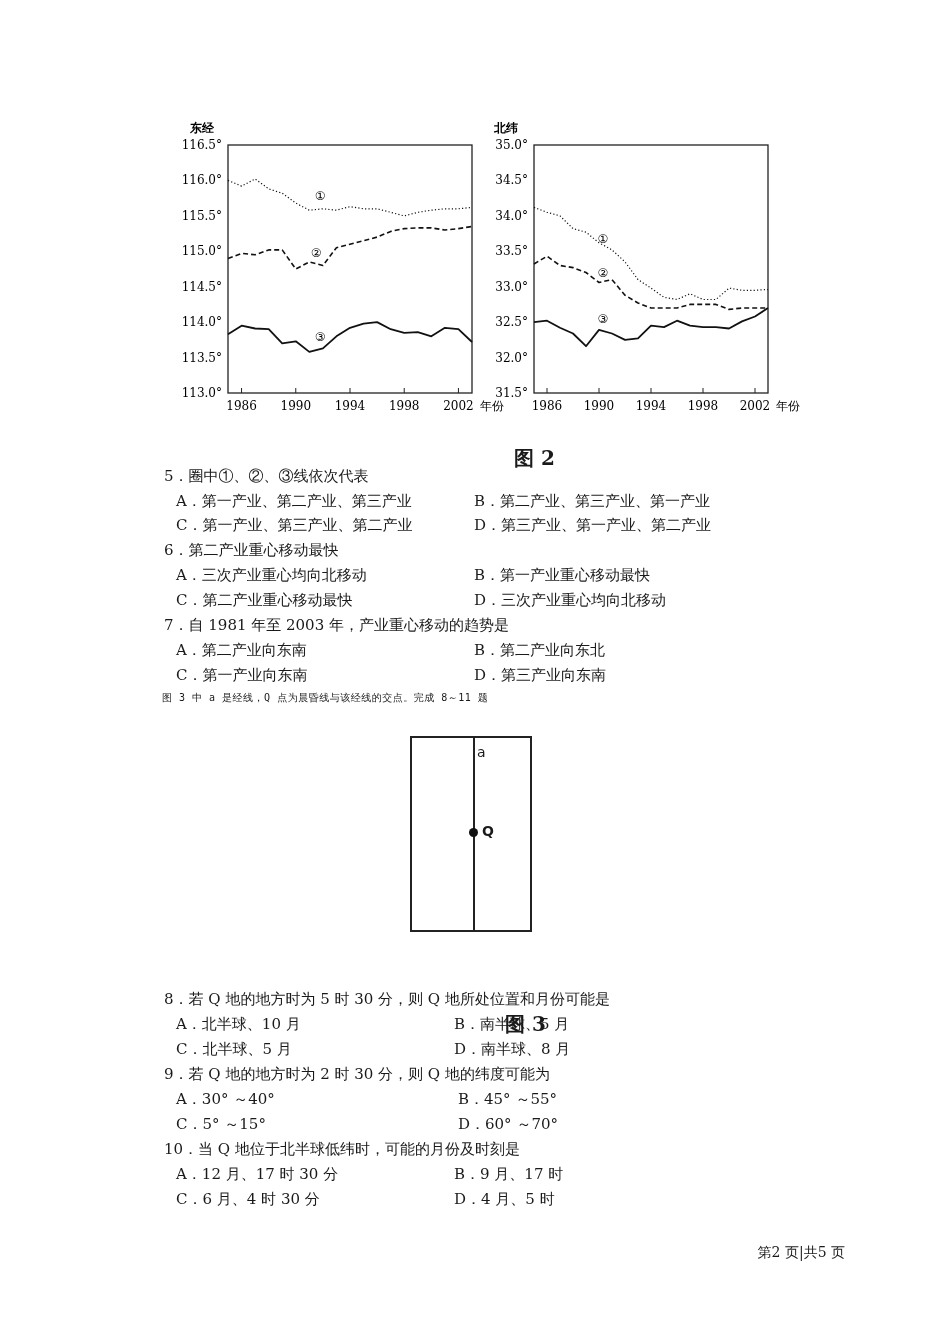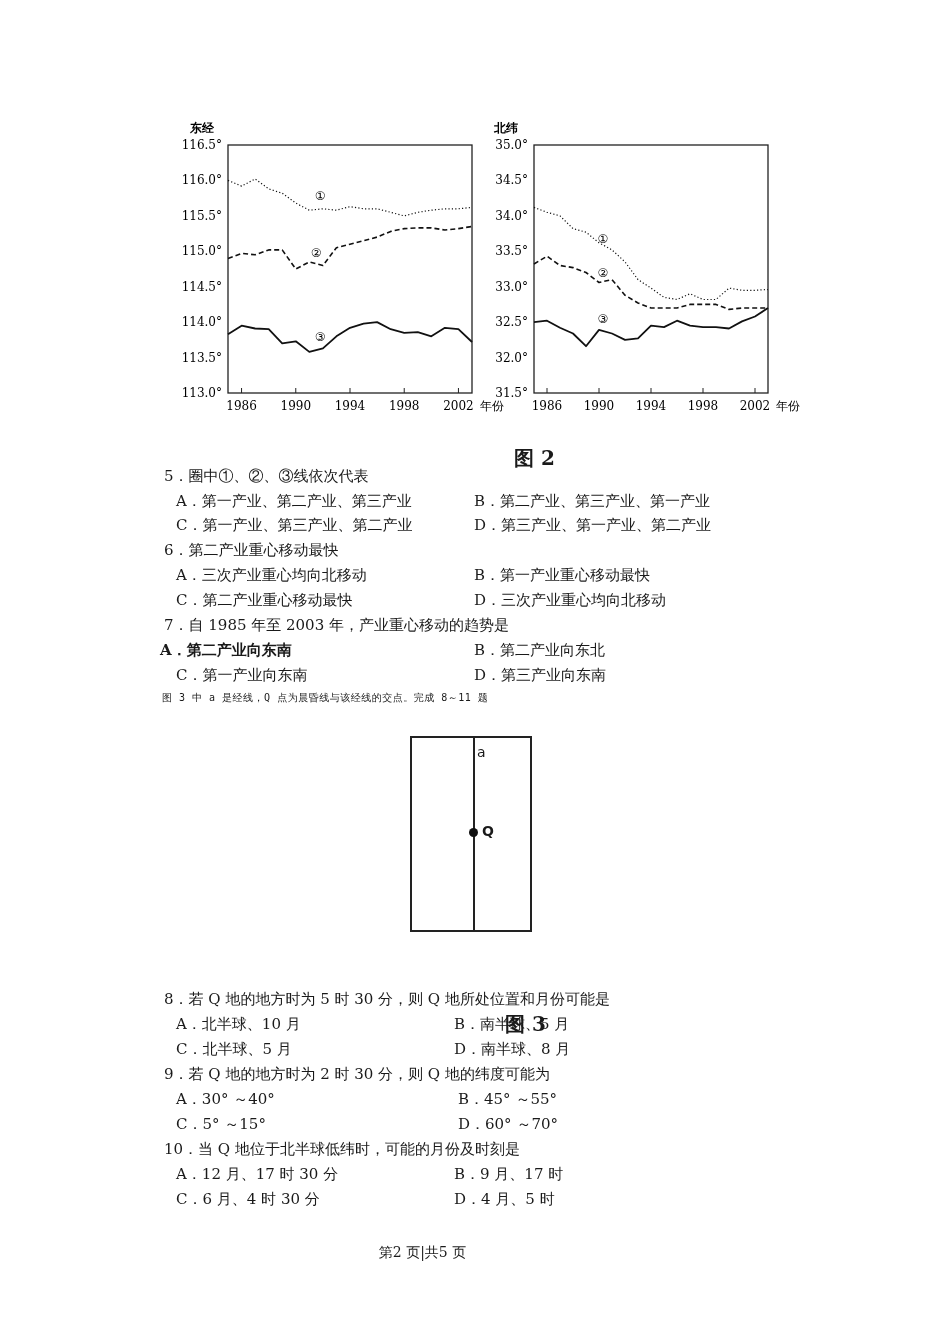--- a/index.html
+++ b/index.html
@@ -5,21 +5,21 @@
   html, body { margin: 0; padding: 0; background: #ffffff; }
   body { width: 950px; height: 1344px; position: relative; overflow: hidden;
          font-family: "DejaVu Serif", "Liberation Serif", serif; color: #1a1a1a; }
   .chart { position: absolute; }
   .chart svg { display: block; }
   .fig-caption { position: absolute; font-weight: bold; font-size: 20px; margin-left: 48px; }
   .q { position: absolute; left: 145px; font-size: 15px; white-space: nowrap; margin-left: 19px; }
   .opt { position: absolute; font-size: 15px; white-space: nowrap; }
   .intro { position: absolute; left: 162px; font-size: 10px; white-space: nowrap;
            font-family: "DejaVu Sans Mono", "Liberation Mono", monospace; letter-spacing: 0.5px; }
-  .footer { position: absolute; left: 0; width: 845px; text-align: center; top: 1244px; font-size: 14px; }
+  .footer { position: absolute; left: 0; width: 845px; text-align: right; top: 1244px; font-size: 14px; }
   .fig3 { position: absolute; left: 410px; top: 736px; width: 122px; height: 196px;
           border: 2px solid #222; box-sizing: border-box; }
   .fig3 .meridian { position: absolute; left: 61px; top: 0; bottom: 0; width: 1.5px; background: #222; }
   .fig3 .dot { position: absolute; left: 57px; top: 90px; width: 9px; height: 9px; border-radius: 50%; background: #111; }
   .fig3 .lbl { position: absolute; font-family: "DejaVu Sans", "Liberation Sans", sans-serif; font-size: 14px; }
 </style>
 </head>
 <body>
 
 <div class="chart" style="left:150px; top:112px;margin-left:24px;">
@@ -97,23 +97,23 @@
 
 <div class="q" style="top:541px;">
   <span>6．</span><span>第二产业重心移动最快</span>
 </div>
 <div class="opt" style="left:176px; top:566px;"><span>A．</span><span>三次产业重心均向北移动</span></div>
 <div class="opt" style="left:474px; top:566px;"><span>B．</span><span>第一产业重心移动最快</span></div>
 <div class="opt" style="left:176px; top:591px;"><span>C．</span><span>第二产业重心移动最快</span></div>
 <div class="opt" style="left:474px; top:591px;"><span>D．</span><span>三次产业重心均向北移动</span></div>
 
 <div class="q" style="top:616px;">
-  <span>7．</span><span>自 1985 年至 2003 年，产业重心移动的趋势是</span>
+  <span>7．</span><span>自 1981 年至 2003 年，产业重心移动的趋势是</span>
 </div>
-<div class="opt" style="left:160px; top:641px;font-weight:bold;"><span>A．</span><span>第二产业向东南</span></div>
+<div class="opt" style="left:176px; top:641px;"><span>A．</span><span>第二产业向东南</span></div>
 <div class="opt" style="left:474px; top:641px;"><span>B．</span><span>第二产业向东北</span></div>
 <div class="opt" style="left:176px; top:666px;"><span>C．</span><span>第一产业向东南</span></div>
 <div class="opt" style="left:474px; top:666px;"><span>D．</span><span>第三产业向东南</span></div>
 
 <div class="intro" style="top:691px;">图 3 中 a 是经线，Q 点为晨昏线与该经线的交点。完成 8～11 题</div>
 
 <div class="fig3">
   <div class="meridian"></div>
   <div class="lbl" style="left:65px; top:6px;">a</div>
   <div class="dot"></div>

